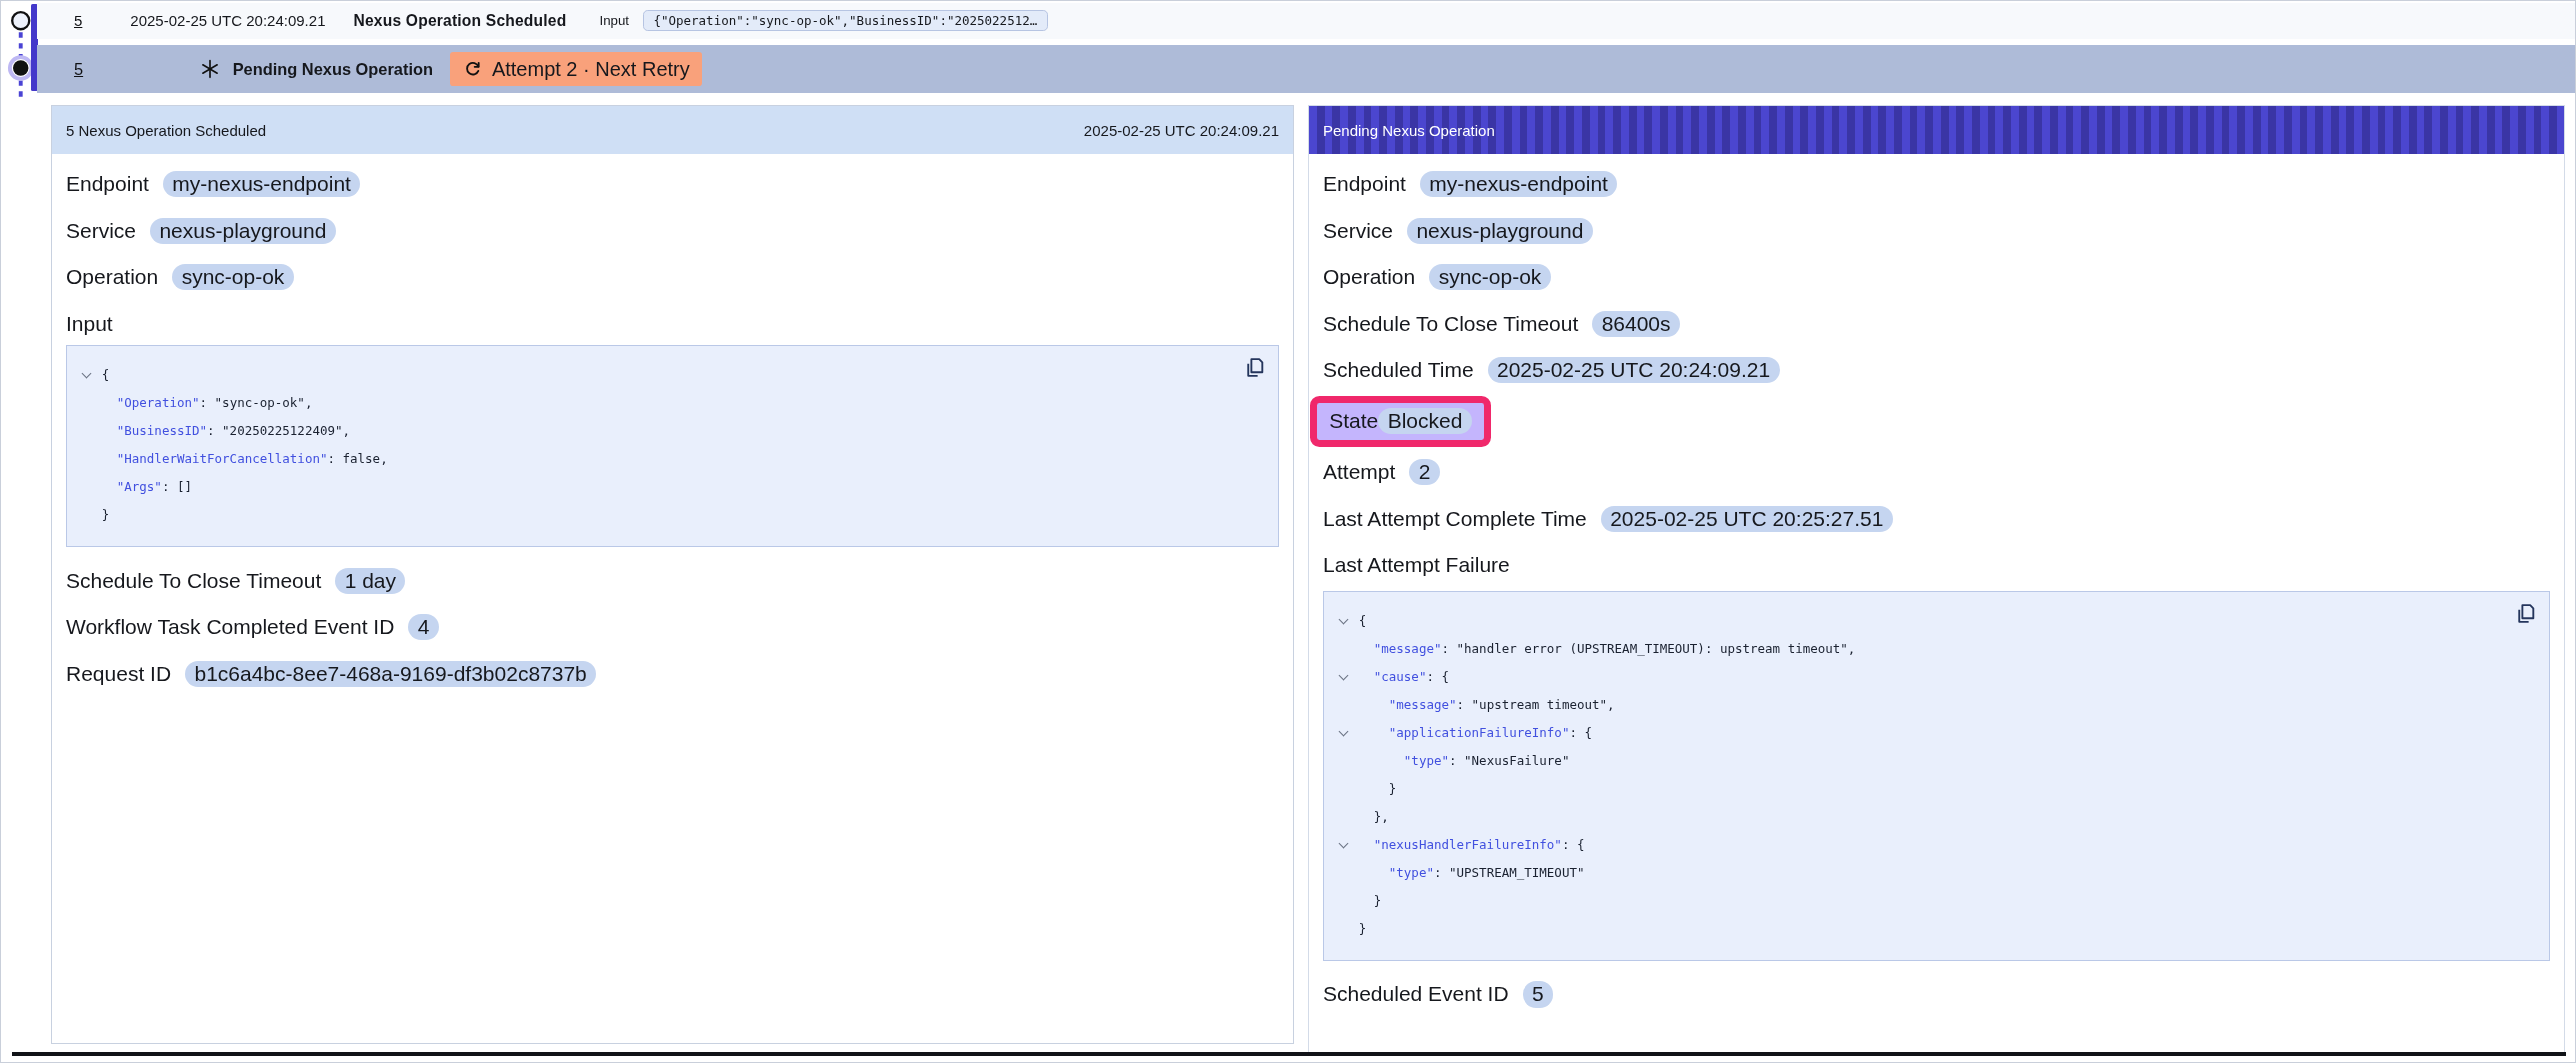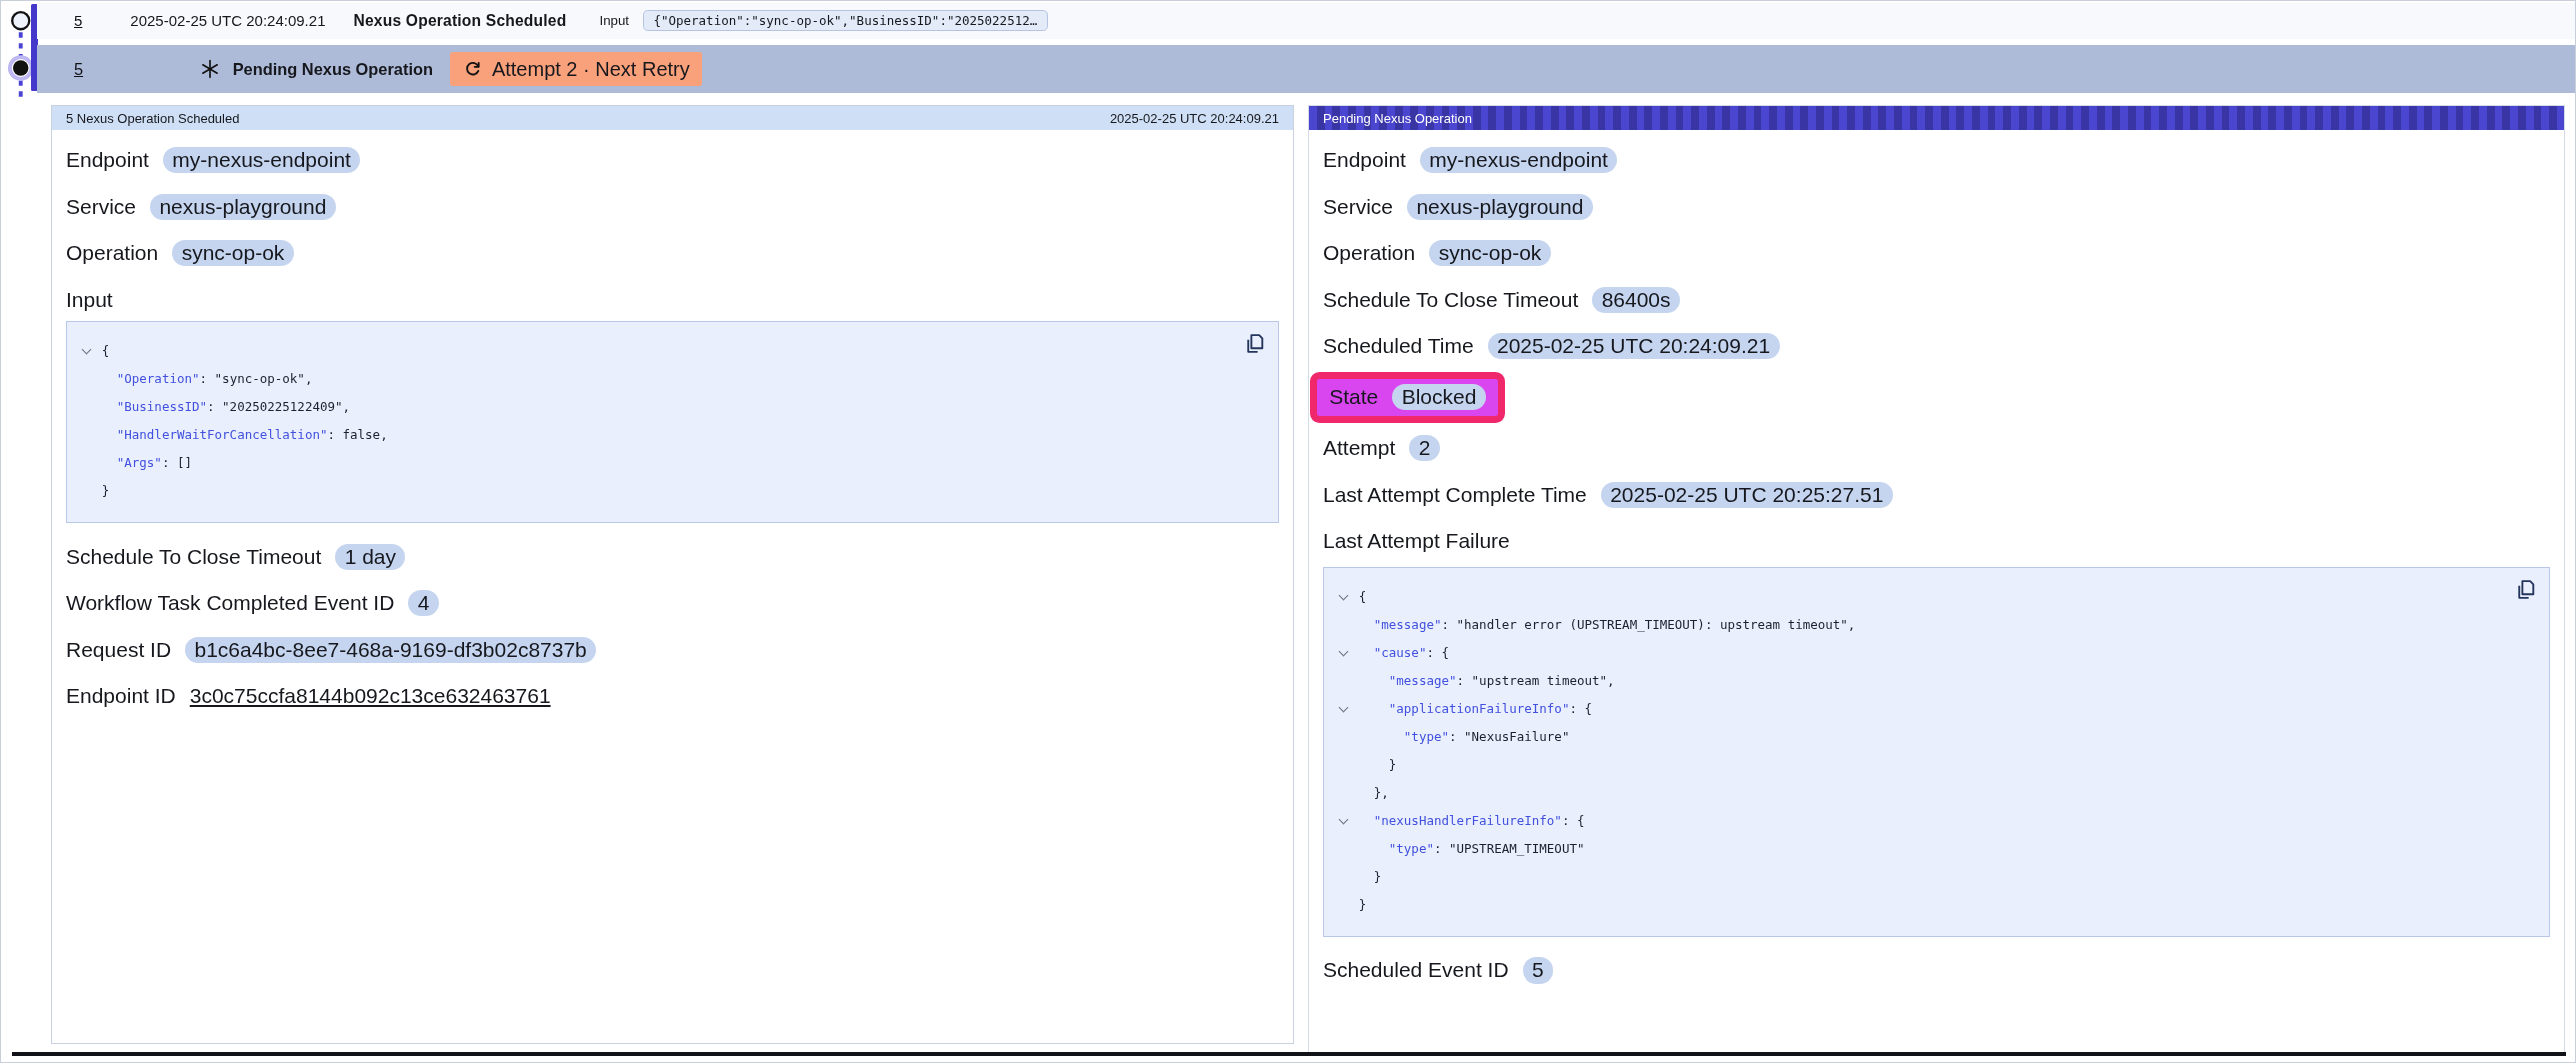--- a/index.html
+++ b/index.html
@@ -35,31 +35,31 @@
   .ilabel{margin-left:33px;font-size:13.3px}
   .ichip{margin-left:14px;font-family:"DejaVu Sans Mono",monospace;font-size:12.5px;background:#e3ebf9;border:1.6px solid #b6c4e2;border-radius:4.7px;padding:2.3px 9.4px;max-width:546px;overflow:hidden;white-space:nowrap}
   .ptitle{margin-left:12.5px;font-weight:700}
   .ast{margin-left:117px;display:flex;align-items:center}
   .retrybadge{display:flex;align-items:center;gap:9.4px;background:var(--orange);height:34px;padding:0 12.5px;border-radius:3.1px;margin-left:17px;font-size:20px}
 
   
   .card{position:absolute;top:104px;background:#fff;border:1.6px solid var(--cardborder)}
   #left-card{left:50px;width:1243px;height:939px}
   #right-card{left:1307px;width:1257px;height:948px;border-bottom:none;border-color:#d3dbe8}
-  .card-header{height:24px;display:flex;align-items:center;justify-content:space-between;padding:0 14px;font-size:13px;font-weight:500}
+  .card-header{height:48px;display:flex;align-items:center;justify-content:space-between;padding:0 14px;font-size:15px;font-weight:500}
   #left-card .card-header{background:var(--headerbg)}
   #right-card .card-header{color:#fff;background:repeating-linear-gradient(90deg,#4b46cf 0 7.8px,#3a35a5 7.8px 15.6px)}
   .card-body{padding:17px 14px}
 
   
   .frow{display:flex;align-items:center;gap:14px;margin-bottom:20px;min-height:26.5px;font-size:21px}
   .flabel{white-space:nowrap}
   .chip{background:var(--chip);border-radius:13px;padding:3.1px 9.4px;line-height:20px;white-space:nowrap}
   .flink{text-decoration:underline}
-  .hl{display:inline-flex;align-items:center;gap:14px;border:7px solid var(--pink);border-radius:9.4px;padding:5.5px 12.5px;margin:-7.8px 3px -7.8px -13.3px;background:#d946ef}
+  .hl{display:inline-flex;align-items:center;border:7px solid var(--pink);border-radius:9.4px;padding:5.5px 12.5px;margin:-7.8px 3px -7.8px -13.3px;background:#c4b5fd}
   .plainlabel{margin-bottom:3.1px}
 
   
   .codeblock{position:relative;background:var(--codebg);border:1.6px solid var(--codeborder);margin:7.8px 0 20px 0;padding:15.6px 44px 17px 4.7px;font-family:"DejaVu Sans Mono",monospace;font-size:12.5px;color:#1a2130}
   .cline{display:flex;line-height:28px}
   .cgut{width:30px;flex:0 0 30px;display:flex;align-items:center;justify-content:center}
   .chev{width:7px;height:7px;border-right:1.6px solid #6a7383;border-bottom:1.6px solid #6a7383;transform:rotate(45deg);margin-top:-3.1px}
   .ctext{white-space:pre}
   .tok-key{color:var(--key)}
   .copybtn{position:absolute;top:9.4px;right:9.4px;width:28px;height:28px;border:none;background:transparent;padding:0;cursor:pointer}
@@ -168,24 +168,20 @@
             <span class="chip">1 day</span>
           </div>
           <div class="frow">
             <span class="flabel">Workflow Task Completed Event ID</span>
             <span class="chip">4</span>
           </div>
           <div class="frow">
             <span class="flabel">Request ID</span>
             <span class="chip">b1c6a4bc-8ee7-468a-9169-df3b02c8737b</span>
           </div>
-          <div class="frow">
-            <span class="flabel">Endpoint ID</span>
-            <span class="flink">3c0c75ccfa8144b092c13ce632463761</span>
-          </div>
         </div>
     </div>
   </div>
 
   <div class="card" id="right-card">
     <div class="card-header">
       <span>Pending Nexus Operation</span>
     </div>
     <div class="card-body">
       <div>

